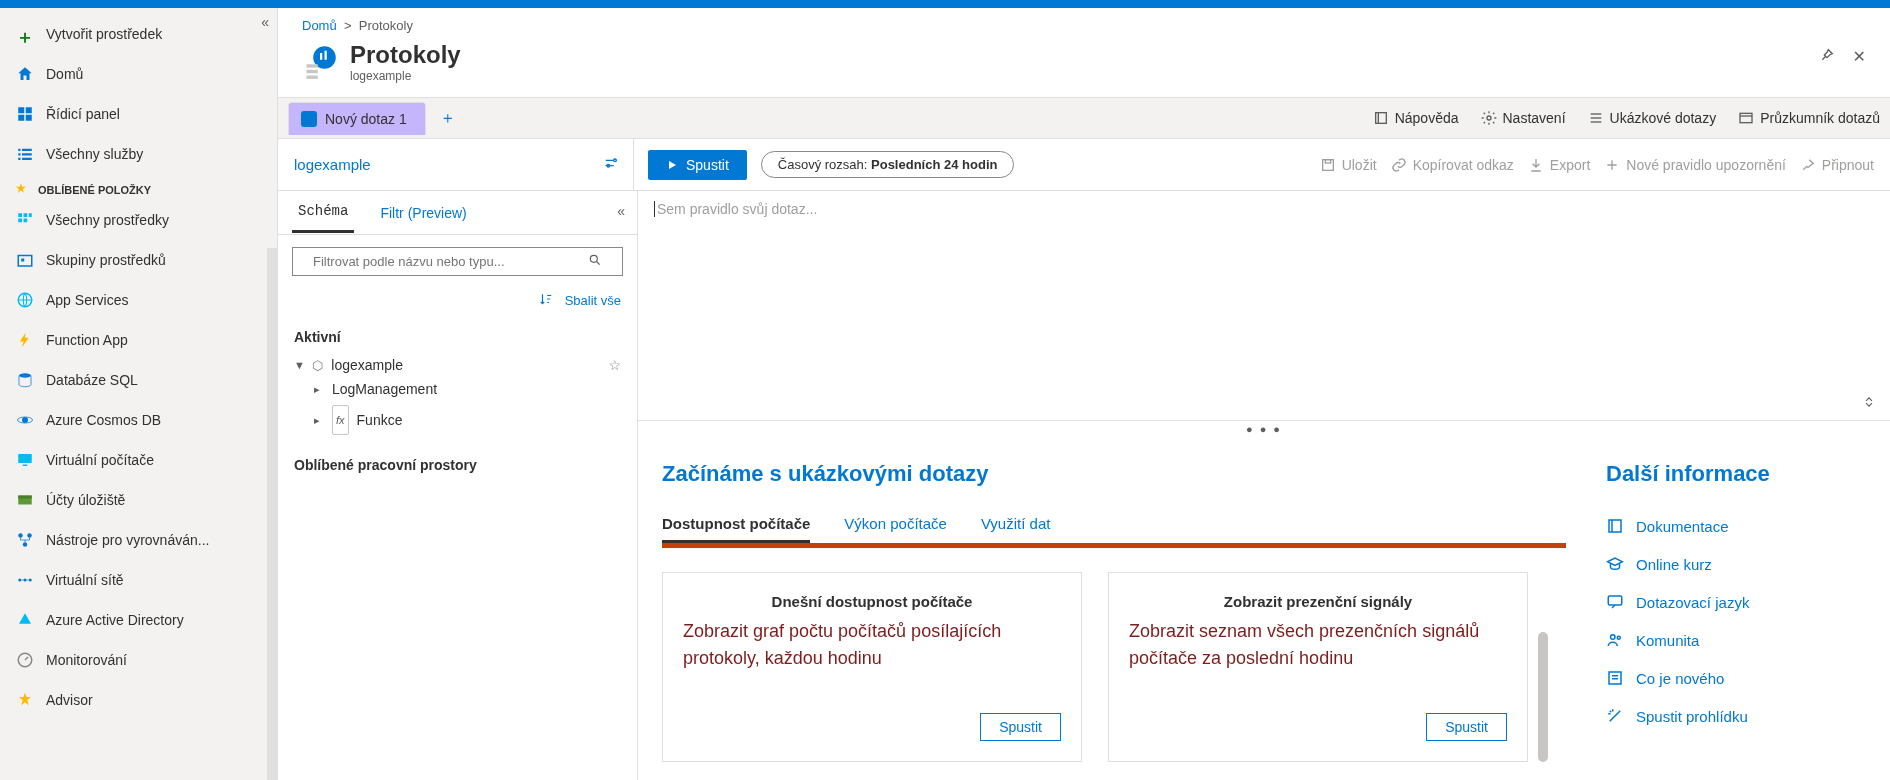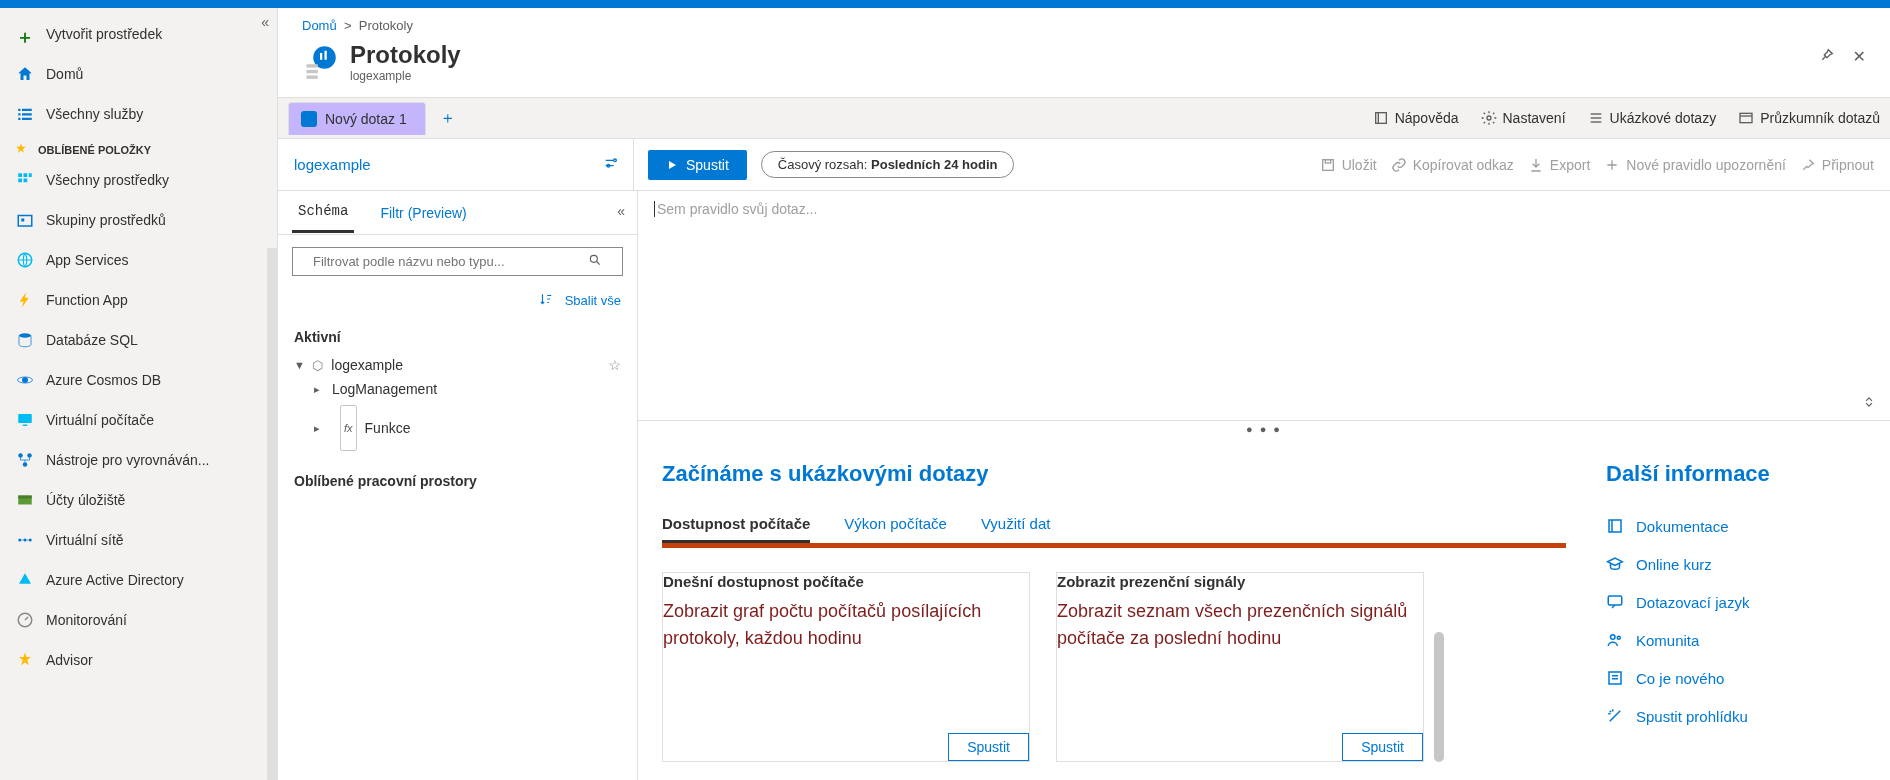--- a/index.html
+++ b/index.html
@@ -63,38 +63,38 @@
 .filter-box { margin: 12px 14px; border: 1px solid #8a8886; display: flex; align-items: center; padding: 5px 20px; }
 .filter-box input { border: none; outline: none; flex: 1; font-size: 13px; background: transparent; }
 .filter-box .srch { color: #605e5c; }
 .schema-actions { display: flex; justify-content: flex-end; padding: 4px 16px; gap: 12px; color: #0078d4; font-size: 13px; align-items: center; }
 .tree { padding: 8px 16px; font-size: 14px; }
 .tree .grp-title { font-weight: 600; margin: 8px 0; }
 .tree .row { display: flex; align-items: center; gap: 8px; padding: 4px 0; cursor: pointer; }
 .tree .row .caret { font-size: 11px; color: #605e5c; width: 10px; }
 .tree .row.child { padding-left: 20px; }
 .tree .fav { margin-left: auto; color: #8a8886; }
-.tree .fx { font-style: italic; font-size: 11px; color: #605e5c; border: 1px solid #c8c6c4; padding: 16px 3px; border-radius: 2px; margin-left: 8px; }
+.tree .fx { font-style: italic; font-size: 11px; color: #605e5c; border: 1px solid #c8c6c4; padding: 8px 3px; border-radius: 2px; }
 .tree .ws-icon { color: #8a8886; font-size: 13px; }
 .fav-ws { padding: 10px 16px; font-weight: 600; font-size: 14px; }
 
 
 .editor-area { flex: 1; display: flex; flex-direction: column; position: relative; }
 .query-editor { height: 230px; border-bottom: 1px solid #e1dfdd; padding: 10px 16px; font-family: "Consolas", monospace; font-size: 14px; color: #a19f9d; position: relative; }
 .query-editor .collapse-ed { position: absolute; right: 14px; bottom: 8px; color: #605e5c; cursor: pointer; font-size: 13px; }
 .dots { text-align: center; color: #605e5c; padding: 2px 0; font-size: 11px; letter-spacing: 2px; }
 
 .results-row { display: flex; flex: 1; padding: 24px 24px 0; gap: 40px; overflow: hidden; }
 .samples { flex: 1; max-width: 980px; }
 .samples h2 { color: #0078d4; font-size: 22px; font-weight: 600; margin-bottom: 20px; }
 .sample-tabs { display: flex; gap: 34px; border-bottom: 5px solid #c2410c; margin-bottom: 24px; }
 .sample-tabs .stab { padding: 8px 0; cursor: pointer; color: #0078d4; font-size: 15px; }
 .sample-tabs .stab.active { color: #323130; font-weight: 600; border-bottom: 3px solid #323130; }
 .cards { display: flex; gap: 26px; }
-.card { border: 1px solid #e1dfdd; width: 368px; display: flex; flex-direction: column; min-height: 190px; }
+.card { border: 1px solid #e1dfdd; padding: 20px; width: 420px; display: flex; flex-direction: column; min-height: 190px; align-items: center; }
 .card h3 { font-size: 15px; font-weight: 600; margin-bottom: 8px; }
 .card p { font-size: 18px; color: #7f1d1d; line-height: 1.5; flex: 1; }
 .card .run { align-self: flex-end; border: 1px solid #0078d4; color: #0078d4; background: #fff; padding: 5px 18px; cursor: pointer; font-size: 14px; }
 .cards-scroll { width: 10px; background: #c8c6c4; border-radius: 5px; align-self: stretch; margin-top: 60px; }
 
 .moreinfo { width: 260px; }
 .moreinfo h2 { color: #0078d4; font-size: 22px; font-weight: 600; margin-bottom: 20px; }
 .moreinfo .link { display: flex; align-items: center; gap: 12px; color: #0078d4; padding: 10px 0; cursor: pointer; font-size: 15px; }
 .moreinfo .link svg { width: 18px; height: 18px; flex: 0 0 18px; }
 </style>
@@ -112,20 +112,29 @@
       <span>Vytvořit prostředek</span>
     </div>
     <div class="nav-item">
       <svg viewBox="0 0 24 24" fill="#0078d4">
           <path d="M12 3l9 8h-3v9h-4v-6H10v6H6v-9H3z"></path>
         </svg>
       <span>Domů</span>
     </div>
     <div class="nav-item">
       <svg viewBox="0 0 24 24" fill="#0078d4">
+          <rect x="3" y="3" width="8" height="8"></rect>
+          <rect x="13" y="3" width="8" height="8"></rect>
+          <rect x="3" y="13" width="8" height="8"></rect>
+          <rect x="13" y="13" width="8" height="8"></rect>
+        </svg>
+      <span>Řídicí panel</span>
+    </div>
+    <div class="nav-item">
+      <svg viewBox="0 0 24 24" fill="#0078d4">
           <rect x="3" y="5" width="3" height="3"></rect>
           <rect x="8" y="5" width="13" height="3"></rect>
           <rect x="3" y="11" width="3" height="3"></rect>
           <rect x="8" y="11" width="13" height="3"></rect>
           <rect x="3" y="17" width="3" height="3"></rect>
           <rect x="8" y="17" width="13" height="3"></rect>
         </svg>
       <span>Všechny služby</span>
     </div>
 
@@ -179,34 +188,34 @@
         <span>Azure Cosmos DB</span>
       </div>
     <div class="nav-item">
         <svg viewBox="0 0 24 24" fill="#00bcf2">
           <rect x="3" y="4" width="18" height="12" rx="1"></rect>
           <rect x="9" y="18" width="6" height="2"></rect>
         </svg>
         <span>Virtuální počítače</span>
       </div>
     <div class="nav-item">
+        <svg viewBox="0 0 24 24" fill="#5c9a34">
+          <rect x="3" y="6" width="18" height="12"></rect>
+          <rect x="3" y="6" width="18" height="4" fill="#4a7e2a"></rect>
+        </svg>
+        <span>Účty úložiště</span>
+      </div>
+    <div class="nav-item">
         <svg viewBox="0 0 24 24" fill="#0078d4">
           <circle cx="6" cy="6" r="3"></circle>
           <circle cx="18" cy="6" r="3"></circle>
           <circle cx="12" cy="18" r="3"></circle>
           <path d="M6 9v3h12V9M12 12v3" stroke="#0078d4" fill="none"></path>
         </svg>
         <span>Nástroje pro vyrovnáván...</span>
-      </div>
-    <div class="nav-item">
-        <svg viewBox="0 0 24 24" fill="#5c9a34">
-          <rect x="3" y="6" width="18" height="12"></rect>
-          <rect x="3" y="6" width="18" height="4" fill="#4a7e2a"></rect>
-        </svg>
-        <span>Účty úložiště</span>
       </div>
     <div class="nav-item">
         <svg viewBox="0 0 24 24" fill="#0078d4">
           <circle cx="5" cy="12" r="2"></circle>
           <circle cx="12" cy="12" r="2"></circle>
           <circle cx="19" cy="12" r="2"></circle>
           <path d="M7 12h3m4 0h3" stroke="#0078d4"></path>
         </svg>
         <span>Virtuální sítě</span>
       </div>

